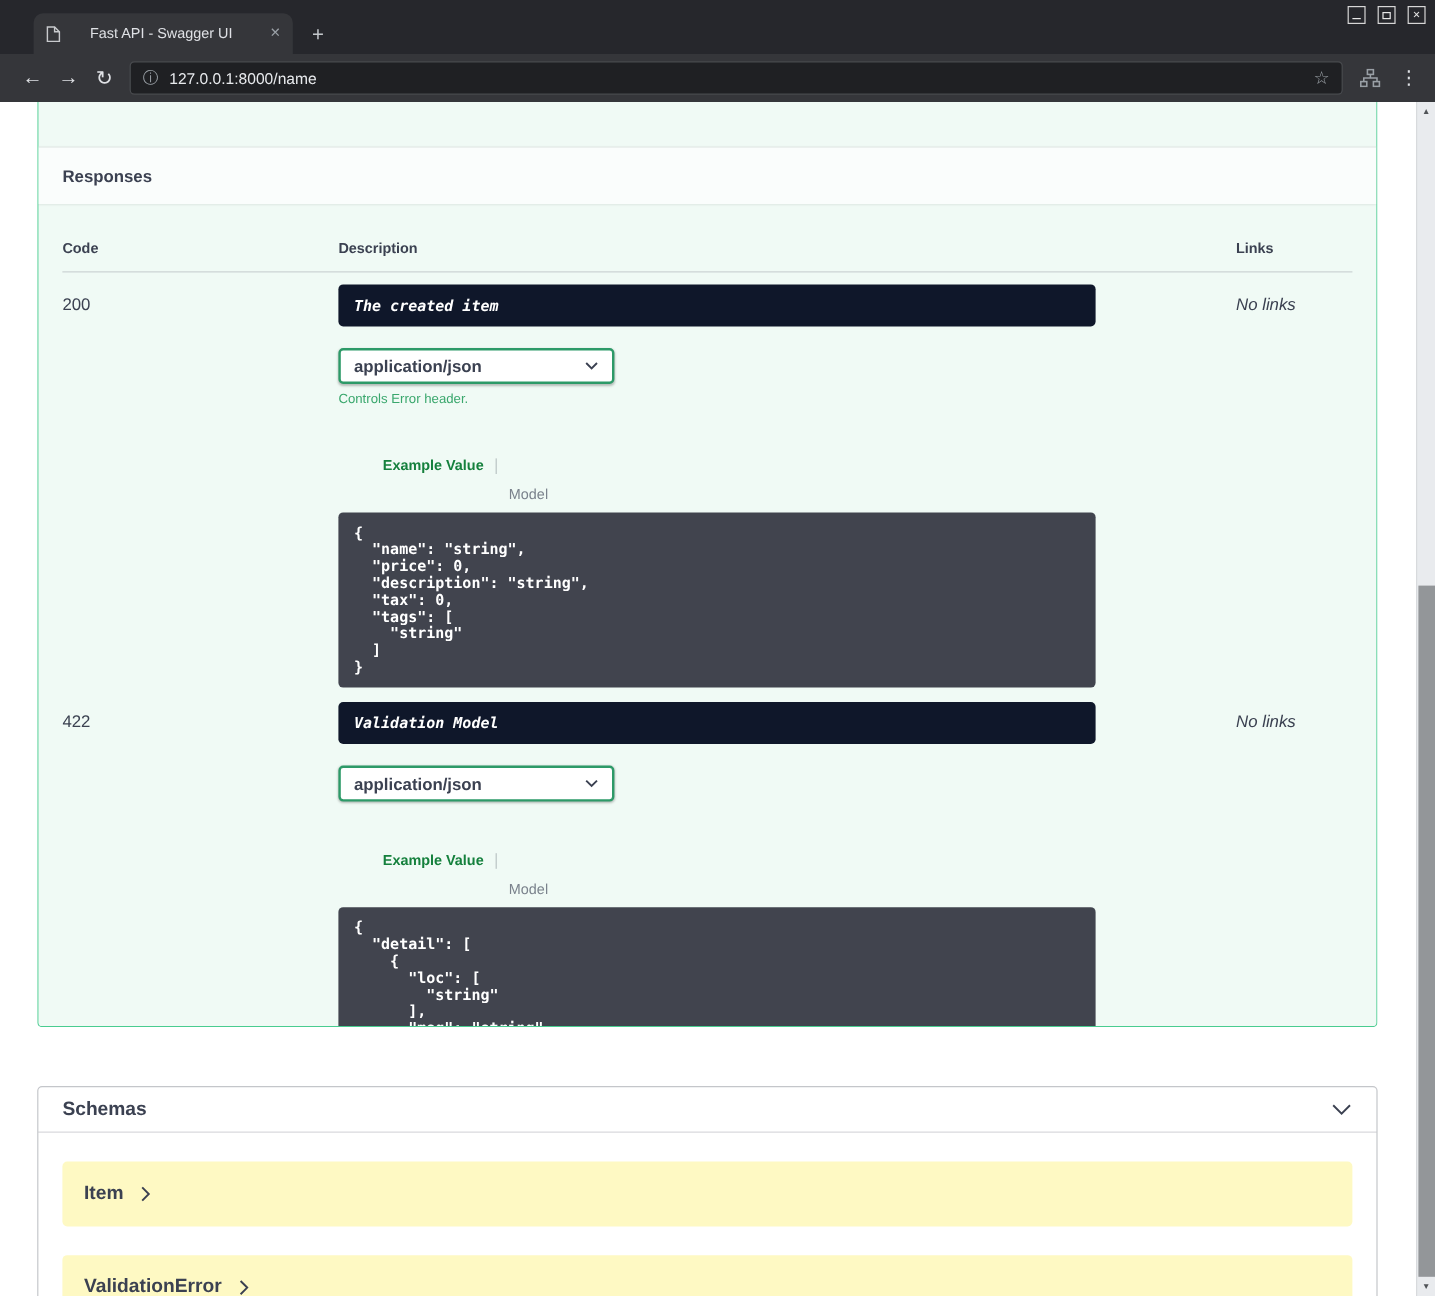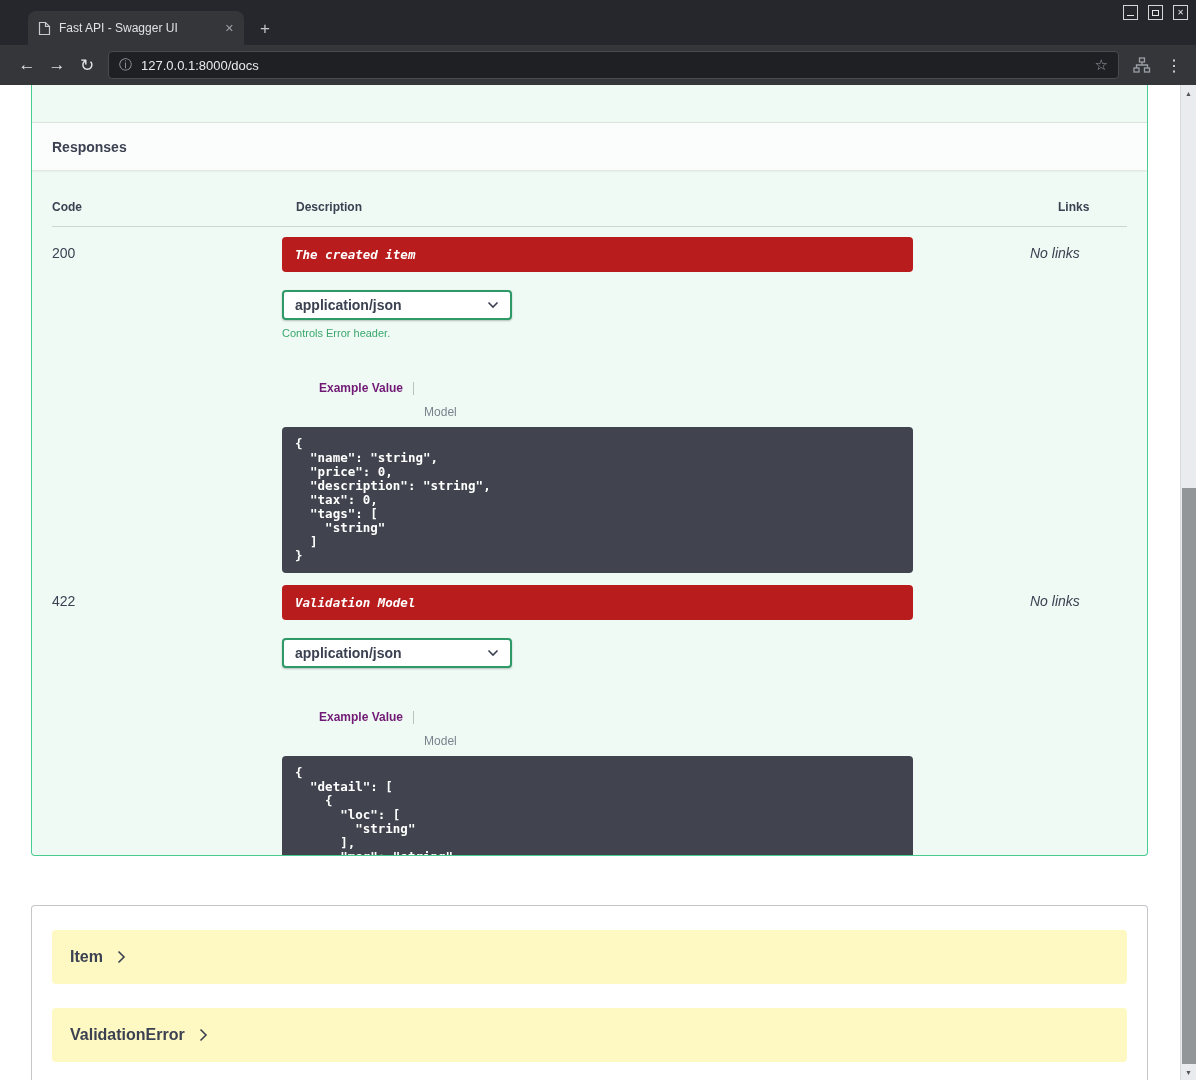--- a/index.html
+++ b/index.html
@@ -1,21 +1,21 @@
 <!DOCTYPE html>
 <html><head>
 <meta charset="utf-8">
 <style>
   * { box-sizing: border-box; margin: 0; padding: 0; }
   html, body { width: 1196px; height: 1080px; overflow: hidden; }
   body { font-family: "Liberation Sans", sans-serif; background: #fff; position: relative; }
 
   
   .titlebar { height: 45px; background: #26272c; position: relative; display: flex; align-items: flex-end; }
-  .tab { margin-left: 28px; width: 216px; height: 34px; background: #35363a; border-radius: 8px 8px 0 0; display: flex; align-items: center; gap: 8px; padding: 0 10px; }
+  .tab { margin-left: 28px; width: 216px; height: 34px; background: #35363a; border-radius: 8px 8px 0 0; display: flex; align-items: center; gap: 24px; padding: 0 10px; }
   .tab-title { color: #dfe1e5; font-size: 12px; flex: 1; white-space: nowrap; overflow: hidden; }
   .tab-close { color: #9aa0a6; font-size: 11px; line-height: 1; }
   .newtab { color: #c3c7cb; font-size: 17px; margin: 0 0 8px 16px; line-height: 1; }
   .win-controls { position: absolute; top: 5px; right: 8px; display: flex; gap: 10px; }
   .win-btn { width: 15px; height: 15px; border: 1px solid #d6d6d6; color: #e8e8e8; display: flex; align-items: center; justify-content: center; font-size: 8px; background: transparent; }
   .min-line { width: 7px; height: 1px; background: #e8e8e8; margin-top: 6px; }
   .max-box { width: 7px; height: 6px; border: 1px solid #e8e8e8; }
 
   .toolbar { height: 40px; background: #35363a; display: flex; align-items: center; padding: 0 12px; }
   .nav-btn { width: 30px; height: 30px; display: flex; align-items: center; justify-content: center; color: #dfe1e5; font-size: 17px; border-radius: 50%; }
@@ -27,34 +27,34 @@
   .menu-icon { color: #dfe1e5; font-size: 16px; letter-spacing: 0; }
 
   
   .page { position: absolute; top: 85px; left: 0; width: 1180px; height: 995px; background: #fff; overflow: hidden; }
 
   .opblock { position: absolute; top: 0; left: 31px; width: 1117px; height: 771px; background: #f0faf5; border: 1px solid #49cc90; border-top: none; border-radius: 0 0 4px 4px; overflow: hidden; }
   .section-header { margin-top: 37px; height: 48px; background: rgba(255,255,255,.65); border-top: 1px solid rgba(89,115,100,.18); box-shadow: 0 1px 2px rgba(0,0,0,.1); display: flex; align-items: center; padding: 12px 20px; }
   .section-title { font-size: 14px; font-weight: bold; color: #3b4151; }
 
   .rtable { padding: 0 20px; }
-  .thead { display: flex; padding: 30px 0 12px; border-bottom: 1px solid rgba(59,65,81,.2); font-size: 12px; font-weight: bold; color: #3b4151; gap: 14px; }
+  .thead { display: flex; padding: 30px 0 12px; border-bottom: 1px solid rgba(59,65,81,.2); font-size: 12px; font-weight: bold; color: #3b4151; }
   .col-code { width: 230px; }
   .col-desc { width: 748px; }
   .col-links { flex: 1; }
   .trow { display: flex; align-items: flex-start; padding-top: 10px; }
   .trow.second { margin-top: 12px; padding-top: 0; }
   .code-val { font-size: 14px; color: #3b4151; padding-top: 8px; }
   .links-val { font-size: 14px; font-style: italic; color: #3b4151; padding-top: 8px; }
 
-  .desc-box { width: 631px; background: #b91c1c; border-radius: 4px; padding: 10px 13px; color: #fff; font-family: "DejaVu Sans Mono", monospace; font-size: 12.5px; font-style: italic; font-weight: bold; }
+  .desc-box { width: 631px; background: #0f172a; border-radius: 4px; padding: 10px 13px; color: #fff; font-family: "DejaVu Sans Mono", monospace; font-size: 12.5px; font-style: italic; font-weight: bold; }
   .media-select { margin-top: 18px; width: 230px; height: 30px; border: 2px solid #2d9a68; border-radius: 4px; background: #fff; display: flex; align-items: center; justify-content: space-between; padding: 0 11px; font-size: 14px; font-weight: bold; color: #3b4151; box-shadow: 0 1px 2px rgba(0,0,0,.25); }
   .controls-note { margin-top: 7px; font-size: 11px; color: #3aa76d; }
   .ex-tabs { margin-top: 18px; display: flex; align-items: center; font-size: 12px; }
-  .tab-example { font-weight: bold; color: #701a75; padding-left: 37px; }
+  .tab-example { font-weight: bold; color: #15803d; padding-left: 37px; }
   .tab-divider { width: 1px; height: 13px; background: rgba(59,65,81,.3); margin: 0 10px; }
   .tab-model { color: #7a828c; margin-top: 48px; }
   pre.example { margin-top: 8px; width: 631px; background: #41444e; border-radius: 4px; padding: 10px 13px; color: #fff; font-family: "DejaVu Sans Mono", monospace; font-size: 12.5px; line-height: 14px; font-weight: bold; white-space: pre; }
 
   
   .schemas { position: absolute; top: 820px; left: 31px; width: 1117px; border: 1px solid rgba(59,65,81,.3); border-radius: 4px; background: #fff; }
   .schemas-header { height: 38px; display: flex; align-items: center; justify-content: space-between; padding: 0 20px; border-bottom: 1px solid rgba(59,65,81,.2); }
   .schemas-title { font-size: 16px; font-weight: bold; color: #3b4151; }
   .models { padding: 24px 20px; }
   .model-row { height: 54px; background: #fef9c3; border-radius: 4px; display: flex; align-items: center; padding: 0 18px; }
@@ -94,21 +94,21 @@
     <div class="win-btn">✕</div>
   </div>
 </div>
 
 <div class="toolbar">
   <div class="nav-btn">←</div>
   <div class="nav-btn">→</div>
   <div class="nav-btn">↻</div>
   <div class="omnibox">
     <span class="info-icon">ⓘ</span>
-    <span class="url">127.0.0.1:8000/docs</span>
+    <span class="url">127.0.0.1:8000/name</span>
     <span class="star-icon">☆</span>
   </div>
   <div class="toolbar-right">
     <span>
       <svg class="icon-svg" width="18" height="16" viewBox="0 0 18 16" fill="none" stroke="#9aa0a6" stroke-width="1.3">
         <rect x="6.5" y="1" width="5" height="4"></rect>
         <rect x="1" y="11" width="5" height="4"></rect>
         <rect x="11.5" y="11" width="5" height="4"></rect>
         <path d="M9 5 v3 M3.5 11 v-3 h11 v3"></path>
       </svg>
@@ -190,20 +190,28 @@
     }
   ]
 }</pre>
         </div>
         <div class="col-links links-val">No links</div>
       </div>
     </div>
   </div>
 
   <div class="schemas">
+    <div class="schemas-header">
+      <span class="schemas-title">Schemas</span>
+      <span>
+        <svg class="icon-svg" width="18" height="11" viewBox="0 0 18 11" fill="none" stroke="#3b4151" stroke-width="1.6">
+          <path d="M2 2 L9 9 L16 2"></path>
+        </svg>
+      </span>
+    </div>
     <div class="models">
       <div class="model-row">
         <span class="model-name">Item</span>
         <span>
           <svg class="icon-svg" width="9" height="14" viewBox="0 0 9 14" fill="none" stroke="#3b4151" stroke-width="1.6">
             <path d="M1.5 1.5 L7 7 L1.5 12.5"></path>
           </svg>
         </span>
       </div>
       <div class="model-row">

